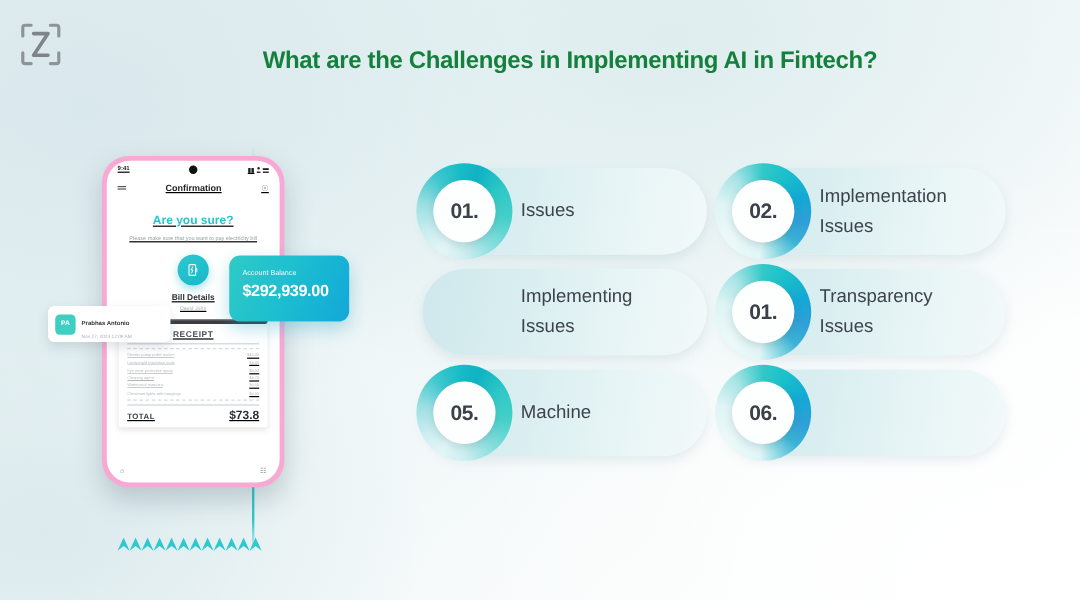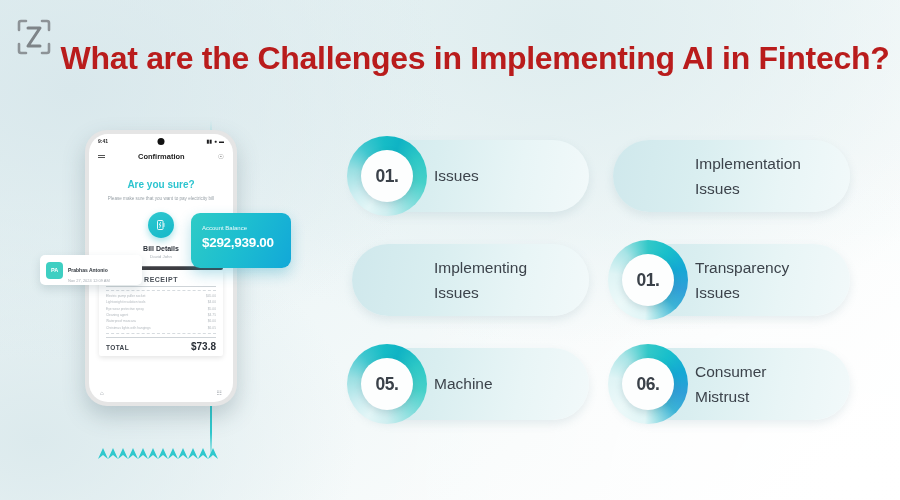--- a/index.html
+++ b/index.html
@@ -17,33 +17,33 @@
   }
 
   
   .logo { position: absolute; left: 16px; top: 18px; width: 36px; height: 38px; }
   .logo svg { display: block; }
 
   
   .title {
     position: absolute; top: 40px; left: 0; width: 900px;
     text-align: center;
-    font-size: 32px; font-weight: bold; letter-spacing: -0.3px;
-    color: #b91c1c;
+    font-size: 20px; font-weight: bold; letter-spacing: -0.3px;
+    color: #15803d;
     padding-left: 50px;
   }
 
   
   .cards {
     position: absolute; left: 352px; top: 140px;
     width: 520px; height: 290px;
     display: grid;
     grid-template-columns: 237px 237px;
     grid-template-rows: 72px 72px 72px;
-    column-gap: 24px; row-gap: 32px;
+    column-gap: 24px; row-gap: 32px; gap: 12px;
   }
   .card {
     position: relative;
     height: 72px;
     border-radius: 36px;
     background: linear-gradient(100deg, #cfe8ec 0%, #d9eef0 35%, #e8f5f6 70%, #f2f9fa 100%);
     box-shadow: 0 4px 10px rgba(110,150,160,0.16);
     display: flex; align-items: center;
   }
   .ring-wrap {
@@ -87,24 +87,25 @@
     font-size: 15.5px; line-height: 1.62; color: #3c434b;
   }
   .card-text .l2 { display: block; }
 
   
   .phone-area { position: absolute; left: 40px; top: 120px; width: 300px; height: 360px; }
 
   .phone {
     position: absolute; left: 45px; top: 10px;
     width: 152px; height: 276px;
-    background: #e5e5e5;
+    background: #f9a8d4;
     border-radius: 22px;
     box-shadow: 0 10px 22px rgba(60,90,100,0.26);
     padding: 4px;
+    text-decoration: underline;
   }
   .phone-screen {
     width: 100%; height: 100%;
     background: #ffffff;
     border-radius: 19px;
     overflow: hidden;
     position: relative;
   }
   .status-bar {
     height: 14px; display: flex; align-items: center;
@@ -339,20 +340,27 @@
       <div class="ring-wrap">
         <div class="ring dir-l">
           <div class="ring-hole">
             <span class="ring-num">01.</span>
           </div>
         </div>
       </div>
       <div class="card-text"><span class="l2">Issues</span></div>
     </div>
     <div class="card">
+      <div class="ring-wrap">
+        <div class="ring dir-r">
+          <div class="ring-hole">
+            <span class="ring-num">02.</span>
+          </div>
+        </div>
+      </div>
       <div class="card-text"><span class="l1">Implementation</span><span class="l2">Issues</span></div>
     </div>
     <div class="card">
       <div class="card-text"><span class="l1">Implementing</span><span class="l2">Issues</span></div>
     </div>
     <div class="card">
       <div class="ring-wrap">
         <div class="ring dir-r">
           <div class="ring-hole">
             <span class="ring-num">01.</span>
@@ -372,15 +380,14 @@
       <div class="card-text"><span class="l1">Machine</span></div>
     </div>
     <div class="card">
       <div class="ring-wrap">
         <div class="ring dir-r">
           <div class="ring-hole">
             <span class="ring-num">06.</span>
           </div>
         </div>
       </div>
-      <div class="card-text"><span class="l1">Consumer</span><span class="l2">Mistrust</span></div>
     </div>
   </div>
 
 </body></html>

